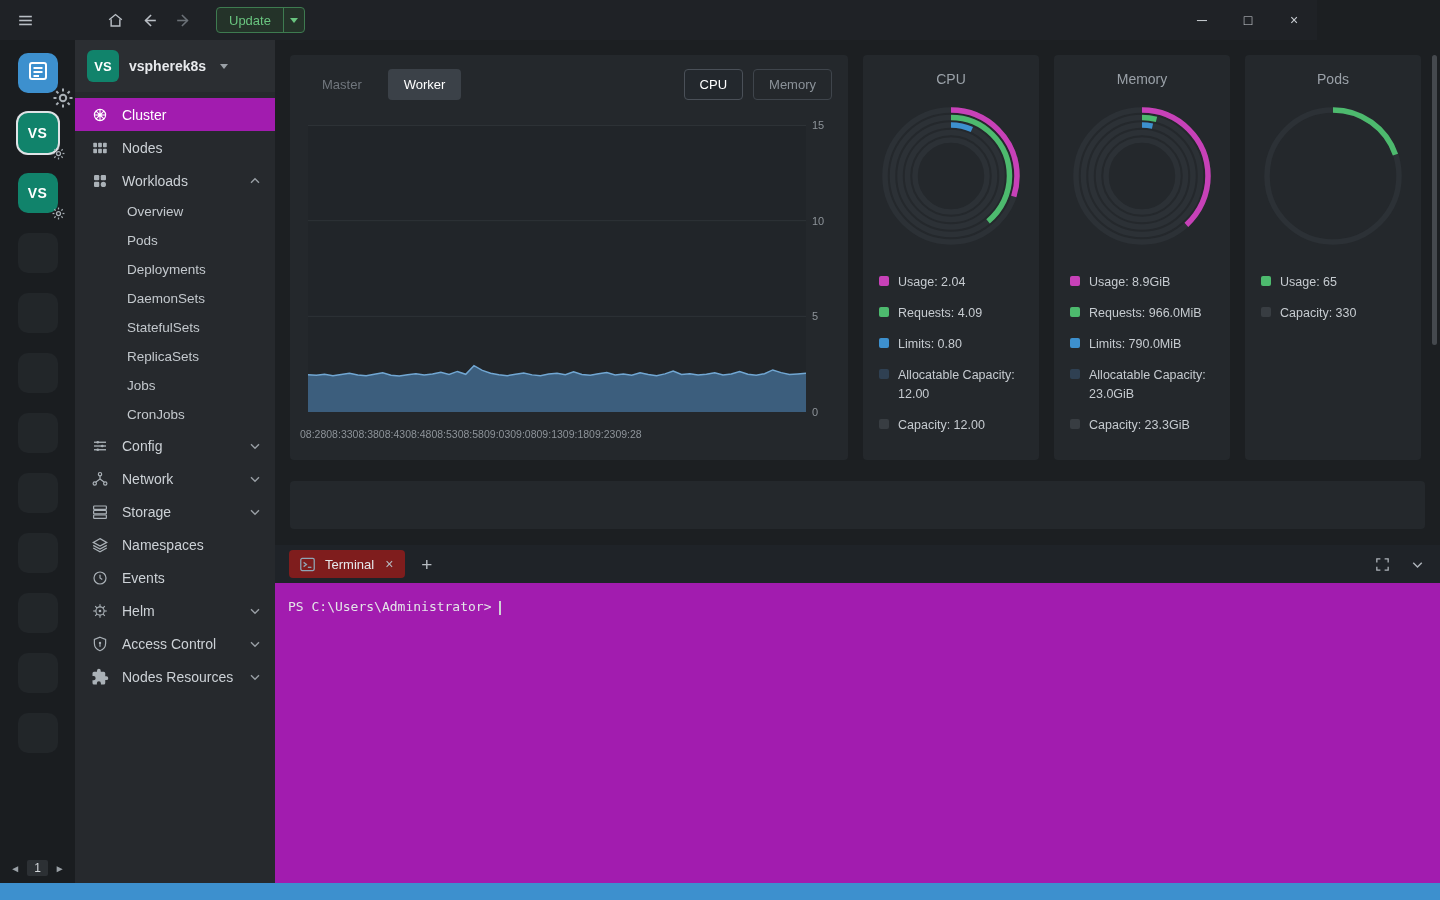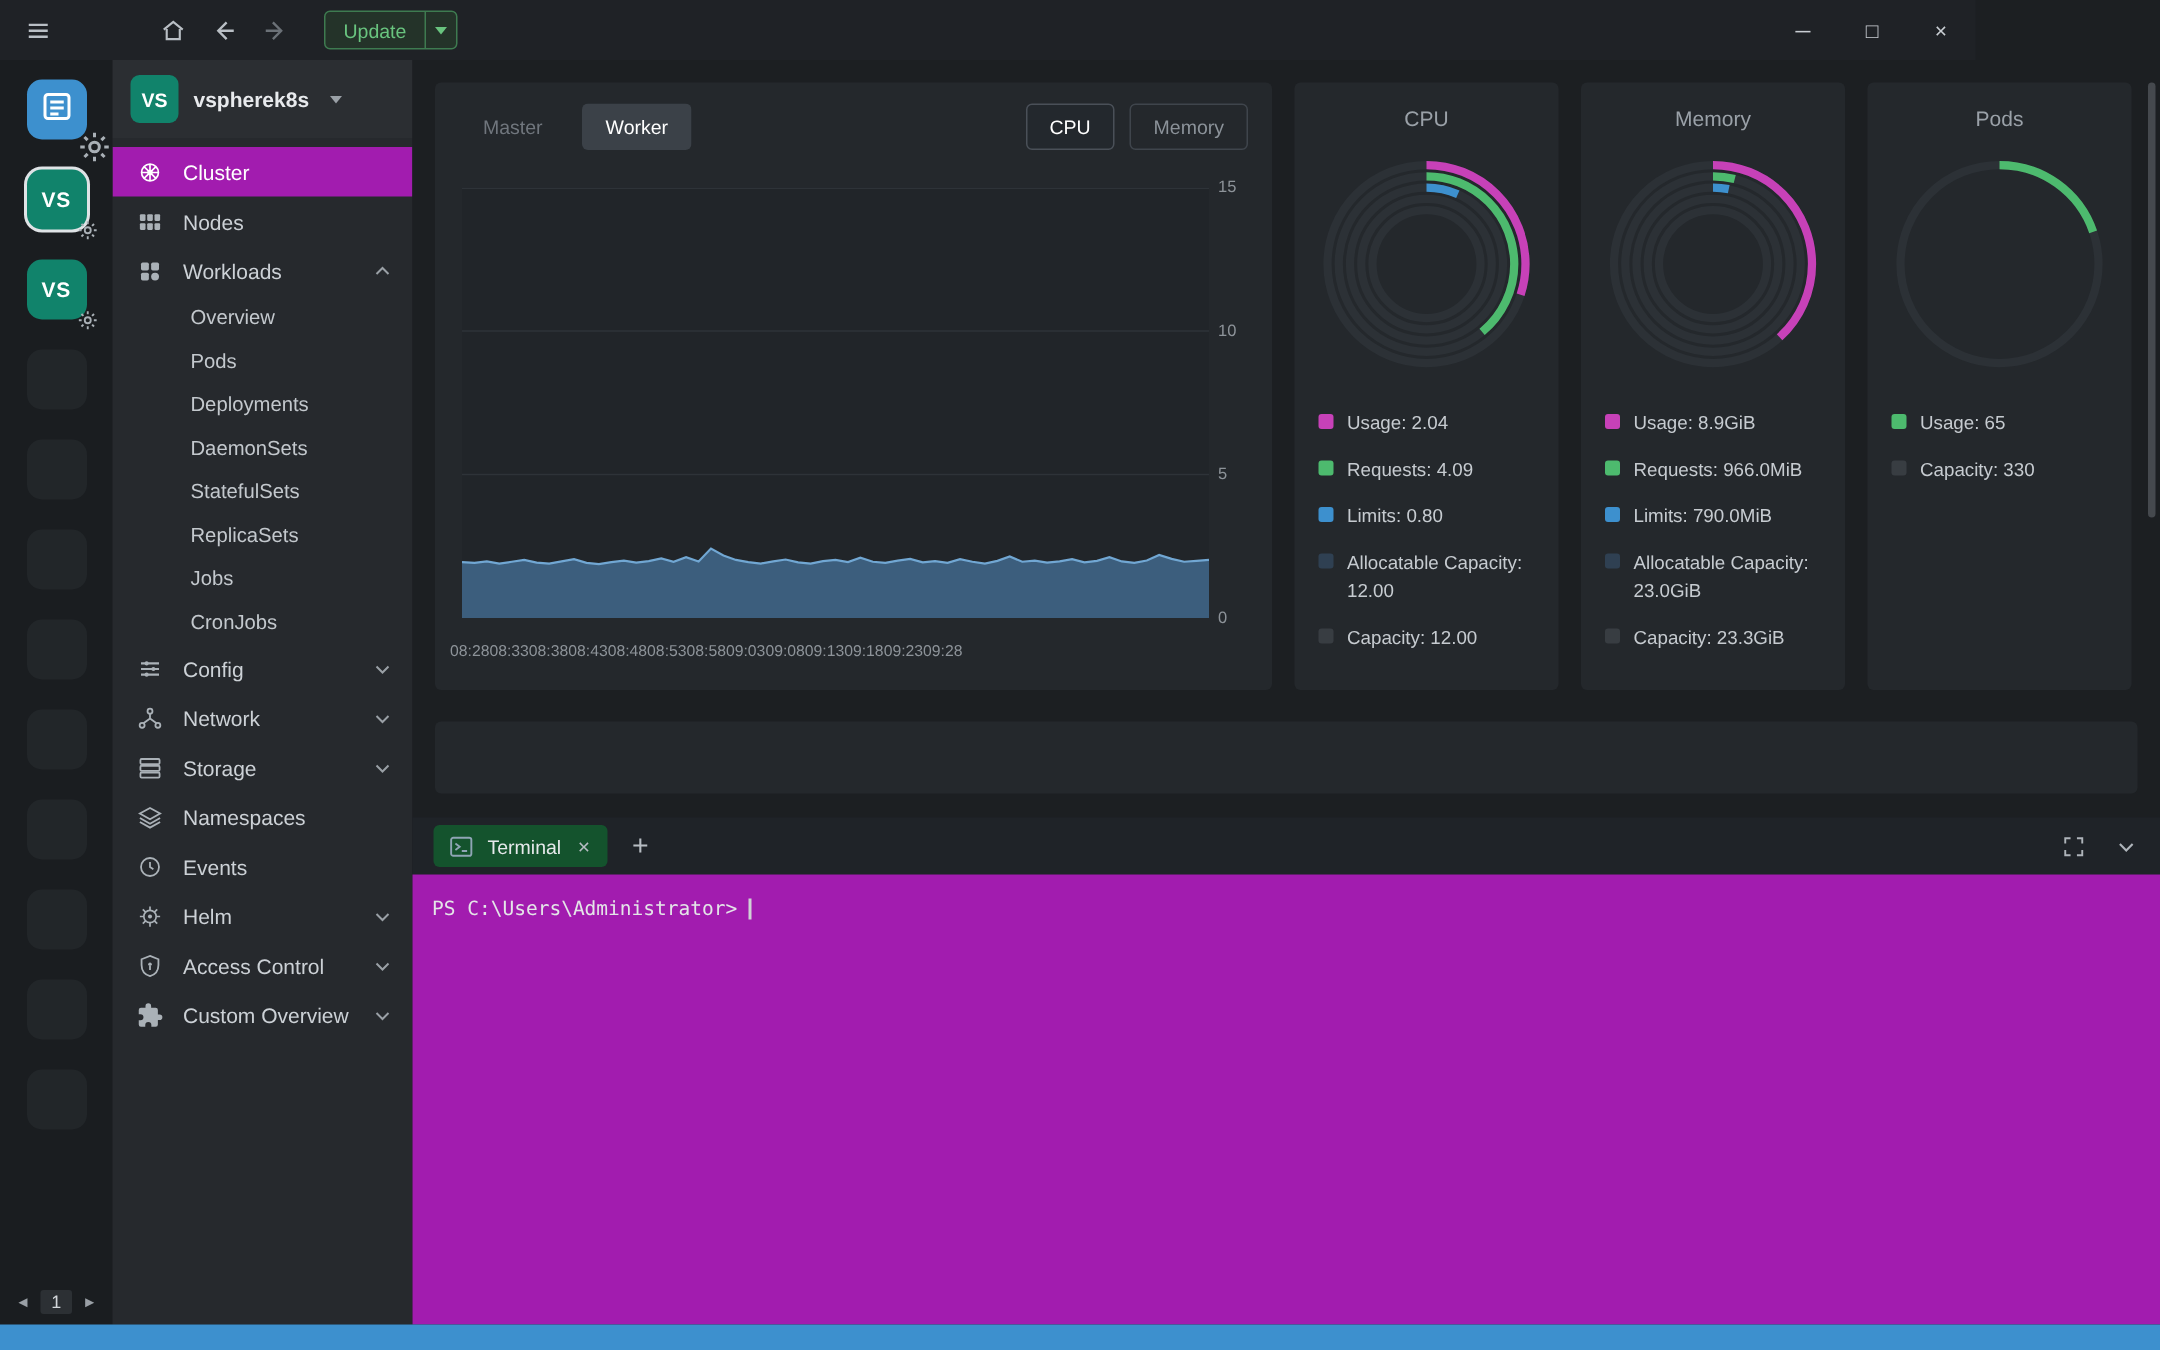--- a/index.html
+++ b/index.html
@@ -77,21 +77,21 @@
   .legend{width:100%;padding:0 2px;}
   .legend-item{display:flex;align-items:flex-start;margin-bottom:13px;font-size:12.5px;color:#c6cbd0;line-height:1.45;}
   .swatch{width:10px;height:10px;border-radius:2px;margin:3px 9px 0 2px;flex:none;}
   .strip{width:100%;height:48px;margin-top:5px;}
 
   .scroll-thumb{position:absolute;right:3px;top:15px;width:5px;height:290px;border-radius:3px;background:#45494e;}
 
   
   .dock{position:absolute;left:0;right:0;top:505px;bottom:0;display:flex;flex-direction:column;}
   .dock-bar{height:38px;background:#1f2328;display:flex;align-items:center;padding:0 14px;flex:none;}
-  .term-tab{display:flex;align-items:center;gap:9px;background:#14532d;border-radius:4px;height:28px;padding:0 10px;}
+  .term-tab{display:flex;align-items:center;gap:9px;background:#7f1d1d;border-radius:4px;height:28px;padding:0 10px;}
   .term-tab-icon{width:17px;height:17px;color:#8fa5b5;}
   .term-tab-icon svg{width:17px;height:17px;}
   .term-tab-label{font-size:13px;color:#e6e9eb;}
   .term-close{color:#b6bcc2;font-size:14px;line-height:1;padding:2px;}
   .dock-add{margin-left:16px;color:#b6bcc2;font-size:19px;line-height:1;}
   .dock-right{margin-left:auto;display:flex;align-items:center;gap:18px;color:#aeb4ba;}
   .dock-right svg{width:17px;height:17px;display:block;}
   .terminal{flex:1;background:#a21caf;padding:16px 13px;font-family:"DejaVu Sans Mono",monospace;font-size:13px;color:#e4e6e8;}
   .cursor{display:inline-block;width:2px;height:14px;background:#cfd2d5;margin-left:7px;vertical-align:middle;}
 </style>
@@ -363,21 +363,21 @@
         <span class="si-chev"><svg viewBox="0 0 24 24" fill="none" stroke="currentColor" stroke-width="2">
             <polyline points="6,9.5 12,15.5 18,9.5"></polyline>
           </svg></span>
       </div>
       <div class="side-item">
         <span class="si-icon">
           <svg viewBox="0 0 24 24" fill="currentColor">
             <path d="M20.5 11h-1.5V7a2 2 0 0 0-2-2h-4V3.5a2.5 2.5 0 0 0-5 0V5H4a2 2 0 0 0-2 2v3.8h1.5a2.7 2.7 0 0 1 0 5.4H2V20a2 2 0 0 0 2 2h3.8v-1.5a2.7 2.7 0 0 1 5.4 0V22H17a2 2 0 0 0 2-2v-4h1.5a2.5 2.5 0 0 0 0-5z"></path>
           </svg>
         </span>
-        <span class="si-label">Custom Overview</span>
+        <span class="si-label">Nodes Resources</span>
         <span class="si-chev"><svg viewBox="0 0 24 24" fill="none" stroke="currentColor" stroke-width="2">
             <polyline points="6,9.5 12,15.5 18,9.5"></polyline>
           </svg></span>
       </div>
     </nav>
 </div>
 
 <div class="main">
 
   <div class="dash">

